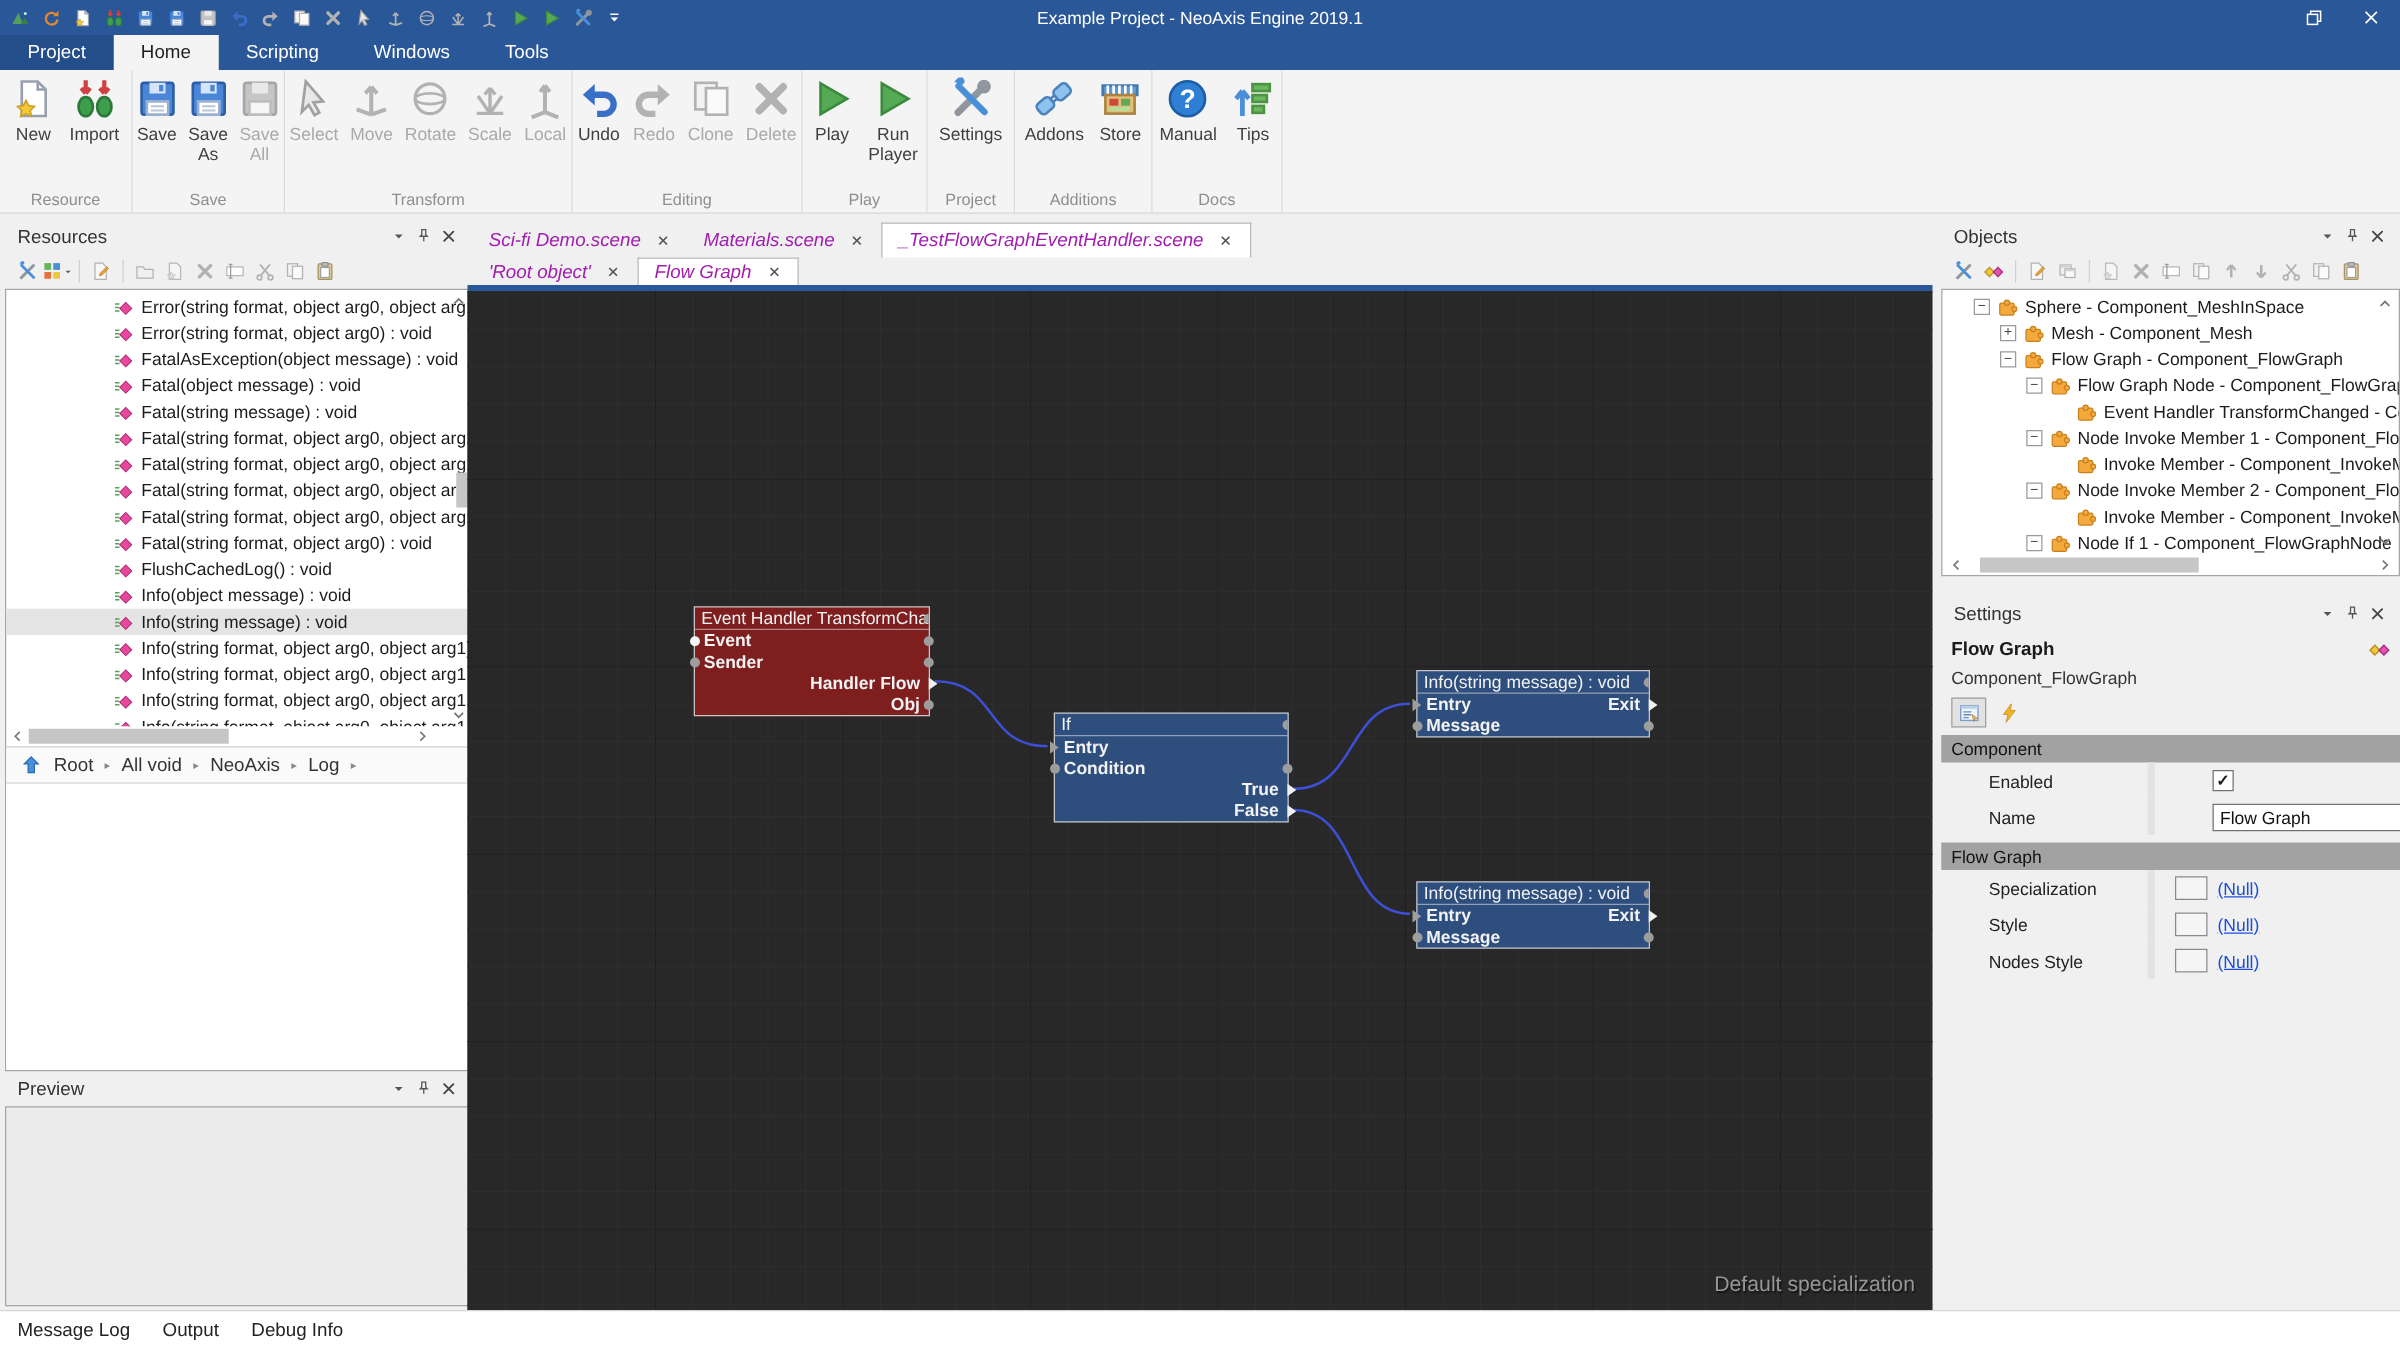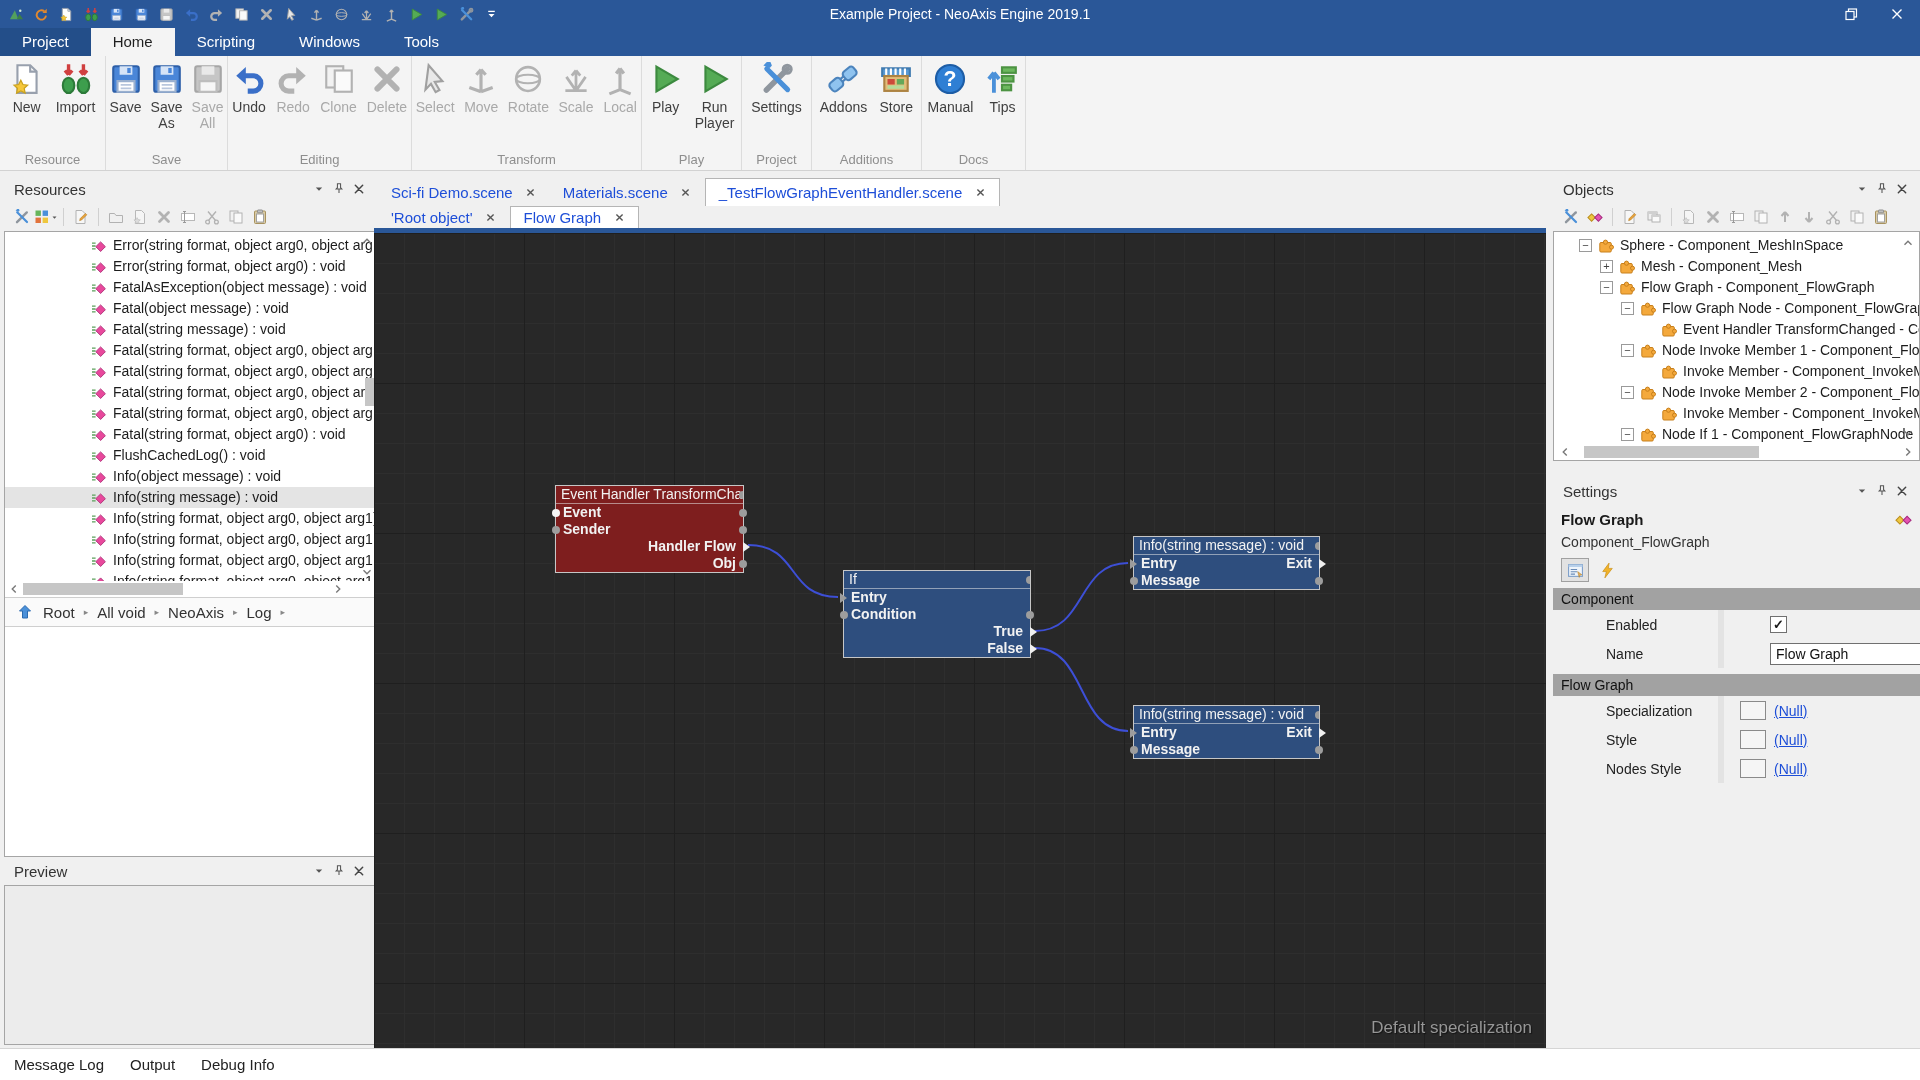--- a/index.html
+++ b/index.html
@@ -57,21 +57,21 @@
   #breadcrumb{height:30px;border-top:1px solid #cfcfcf;border-bottom:1px solid #cfcfcf;background:#fafafa;display:flex;align-items:center;padding-left:12px;font-size:15px;color:#333;}
   #breadcrumb .sep{font-size:9px;color:#888;margin:0 9px;}
   #breadcrumb .ico{width:16px;height:16px;margin-right:10px;}
   #res-desc{flex:1;background:#fff;}
   #preview-body{height:160px;background:#ececec;border:1px solid #a5a5a5;margin-bottom:3px;}
 
   
   #center{position:absolute;left:374px;right:374px;top:0;bottom:0;}
   #doctabs{position:absolute;left:0;top:7px;height:28px;display:flex;padding-left:4px;}
   #subtabs{position:absolute;left:0;top:35px;height:22px;display:flex;padding-left:4px;}
-  .dtab{display:flex;align-items:center;padding:0 13px;font-size:15px;color:#1d4ed8;white-space:nowrap;}
+  .dtab{display:flex;align-items:center;padding:0 13px;font-size:15px;color:#a21caf;white-space:nowrap;font-style:italic;}
   .dtab .close{margin-left:12px;width:12px;height:12px;}
   .dtab.active{background:#fff;border:1px solid #b5b5b5;border-bottom:none;}
   #bluestrip{position:absolute;left:0;right:0;top:57px;height:5px;background:#2a5798;}
   #canvas{position:absolute;left:0;right:0;top:62px;bottom:0;background-color:#282828;
     background-image:linear-gradient(to right,#1f1f1f 1px,transparent 1px),linear-gradient(to bottom,#1f1f1f 1px,transparent 1px),
       linear-gradient(to right,#2e2e2e 1px,transparent 1px),linear-gradient(to bottom,#2e2e2e 1px,transparent 1px);
     background-size:150px 150px,150px 150px,30px 30px,30px 30px;overflow:hidden;}
   #wires{position:absolute;left:0;top:0;width:100%;height:100%;}
   .fg-node{position:absolute;border:1px solid #c6c6c6;font-size:14px;color:#f2f2f2;}
   .fg-node.red{background:#7e1e1e;}
@@ -98,21 +98,21 @@
   #settings-content{padding:6px 8px 0 8px;flex:1;}
   #sel-name{font-size:15px;font-weight:bold;color:#1a1a1a;display:flex;align-items:center;}
   #sel-name .spacer{flex:1;}
   #sel-type{font-size:14px;color:#333;margin-top:6px;}
   #settings-toolbar{margin-top:8px;display:flex;gap:4px;}
   #settings-toolbar .tbtn{width:28px;height:24px;display:flex;align-items:center;justify-content:center;border:1px solid transparent;background:none;}
   #settings-toolbar .tbtn.selected{border:1px solid #a0a0a0;background:#e2e2e2;}
   .set-group{height:22px;background:#a2a2a2;color:#111;font-size:14px;line-height:22px;padding-left:8px;margin:6px -8px 0 -8px;}
   .set-row{position:relative;height:29px;display:flex;align-items:center;}
   .set-row::before{content:"";position:absolute;left:157px;top:0;bottom:0;width:6px;background:#e3e3e3;}
-  .set-lbl{position:absolute;left:45px;font-size:14px;color:#222;}
+  .set-lbl{position:absolute;left:30px;font-size:14px;color:#222;}
   .set-val{position:absolute;left:209px;display:flex;align-items:center;}
   .chk{width:17px;height:17px;border:1px solid #707070;background:#fff;color:#1a1a1a;font-size:13px;line-height:15px;text-align:center;font-weight:bold;}
   .txt-in{width:153px;height:22px;border:1px solid #707070;background:#fff;font-size:14px;padding:0 5px;color:#111;}
   .null-box{width:26px;height:19px;border:1px solid #8a8a8a;background:#f5f5f5;margin-left:-30px;}
   .null-lbl{font-size:14px;color:#1d4ed8;margin-left:8px;text-decoration:underline;}
 
   
   #bottombar{position:absolute;left:0;bottom:0;width:100%;height:32px;background:#fff;border-top:1px solid #d5d5d5;display:flex;align-items:center;padding-left:14px;gap:26px;}
   .btab{font-size:15px;color:#222;}
 </style>
@@ -394,20 +394,76 @@
               </svg>
             </span>
             <div class="rb-lbl">
               <div>Save</div>
               <div>All</div>
             </div>
           </button>
         </div>
         <div class="rb-glbl">Save</div>
       </div>
+      <div class="rb-group" style="width: 230px;">
+        <div class="rb-btns">
+          <button class="rb-btn disabled">
+            <span class="ico">
+              <svg width="34" height="34" viewBox="0 0 16 16">
+                <path d="M5 1.5l6.5 7.5-3.6.4 2.2 3.8-1.8 1-2.2-3.9L3.5 13z" fill="#e8e8e8" stroke="#a0a0a0"></path>
+              </svg>
+            </span>
+            <div class="rb-lbl">
+              <div>Select</div>
+            </div>
+          </button>
+          <button class="rb-btn disabled">
+            <span class="ico">
+              <svg width="34" height="34" viewBox="0 0 16 16">
+                <path d="M8 14V3.5M8 3.5L5.8 6M8 3.5L10.2 6M8 14l-5.5-2M8 14l5.5-2" stroke="#b2b2b2" stroke-width="1.5" fill="none"></path>
+              </svg>
+            </span>
+            <div class="rb-lbl">
+              <div>Move</div>
+            </div>
+          </button>
+          <button class="rb-btn disabled">
+            <span class="ico">
+              <svg width="34" height="34" viewBox="0 0 16 16">
+                <circle cx="8" cy="8" r="5.6" fill="none" stroke="#b2b2b2" stroke-width="1.2"></circle>
+                <ellipse cx="8" cy="8" rx="5.6" ry="2" fill="none" stroke="#b2b2b2" stroke-width="1"></ellipse>
+              </svg>
+            </span>
+            <div class="rb-lbl">
+              <div>Rotate</div>
+            </div>
+          </button>
+          <button class="rb-btn disabled">
+            <span class="ico">
+              <svg width="34" height="34" viewBox="0 0 16 16">
+                <path d="M8 13.5V4M8 4L6 6.4M8 4l2 2.4M3 13.5h10M8 13.5L3.5 7M8 13.5L12.5 7" stroke="#b2b2b2" stroke-width="1.3" fill="none"></path>
+              </svg>
+            </span>
+            <div class="rb-lbl">
+              <div>Scale</div>
+            </div>
+          </button>
+          <button class="rb-btn disabled">
+            <span class="ico">
+              <svg width="34" height="34" viewBox="0 0 16 16">
+                <path d="M8 13V3M8 13l-5 2M8 13l5 2M8 3L6.2 5.4M8 3l1.8 2.4" stroke="#b2b2b2" stroke-width="1.5" fill="none"></path>
+              </svg>
+            </span>
+            <div class="rb-lbl">
+              <div>Local</div>
+            </div>
+          </button>
+        </div>
+        <div class="rb-glbl">Transform</div>
+      </div>
       <div class="rb-group" style="width: 184px;">
         <div class="rb-btns">
           <button class="rb-btn">
             <span class="ico">
               <svg width="34" height="34" viewBox="0 0 16 16">
                 <path d="M5.2 6.5H10a3.6 3.6 0 0 1 0 7.2H7.4" fill="none" stroke="#3a6fc8" stroke-width="2.4"></path>
                 <path d="M6.5 2.4L2 6.5l4.5 4z" fill="#3a6fc8"></path>
               </svg>
             </span>
             <div class="rb-lbl">
@@ -441,76 +497,20 @@
               <svg width="34" height="34" viewBox="0 0 16 16">
                 <path d="M3.5 3.5l9 9M12.5 3.5l-9 9" stroke="#b2b2b2" stroke-width="2.8" stroke-linecap="round"></path>
               </svg>
             </span>
             <div class="rb-lbl">
               <div>Delete</div>
             </div>
           </button>
         </div>
         <div class="rb-glbl">Editing</div>
-      </div>
-      <div class="rb-group" style="width: 230px;">
-        <div class="rb-btns">
-          <button class="rb-btn disabled">
-            <span class="ico">
-              <svg width="34" height="34" viewBox="0 0 16 16">
-                <path d="M5 1.5l6.5 7.5-3.6.4 2.2 3.8-1.8 1-2.2-3.9L3.5 13z" fill="#e8e8e8" stroke="#a0a0a0"></path>
-              </svg>
-            </span>
-            <div class="rb-lbl">
-              <div>Select</div>
-            </div>
-          </button>
-          <button class="rb-btn disabled">
-            <span class="ico">
-              <svg width="34" height="34" viewBox="0 0 16 16">
-                <path d="M8 14V3.5M8 3.5L5.8 6M8 3.5L10.2 6M8 14l-5.5-2M8 14l5.5-2" stroke="#b2b2b2" stroke-width="1.5" fill="none"></path>
-              </svg>
-            </span>
-            <div class="rb-lbl">
-              <div>Move</div>
-            </div>
-          </button>
-          <button class="rb-btn disabled">
-            <span class="ico">
-              <svg width="34" height="34" viewBox="0 0 16 16">
-                <circle cx="8" cy="8" r="5.6" fill="none" stroke="#b2b2b2" stroke-width="1.2"></circle>
-                <ellipse cx="8" cy="8" rx="5.6" ry="2" fill="none" stroke="#b2b2b2" stroke-width="1"></ellipse>
-              </svg>
-            </span>
-            <div class="rb-lbl">
-              <div>Rotate</div>
-            </div>
-          </button>
-          <button class="rb-btn disabled">
-            <span class="ico">
-              <svg width="34" height="34" viewBox="0 0 16 16">
-                <path d="M8 13.5V4M8 4L6 6.4M8 4l2 2.4M3 13.5h10M8 13.5L3.5 7M8 13.5L12.5 7" stroke="#b2b2b2" stroke-width="1.3" fill="none"></path>
-              </svg>
-            </span>
-            <div class="rb-lbl">
-              <div>Scale</div>
-            </div>
-          </button>
-          <button class="rb-btn disabled">
-            <span class="ico">
-              <svg width="34" height="34" viewBox="0 0 16 16">
-                <path d="M8 13V3M8 13l-5 2M8 13l5 2M8 3L6.2 5.4M8 3l1.8 2.4" stroke="#b2b2b2" stroke-width="1.5" fill="none"></path>
-              </svg>
-            </span>
-            <div class="rb-lbl">
-              <div>Local</div>
-            </div>
-          </button>
-        </div>
-        <div class="rb-glbl">Transform</div>
       </div>
       <div class="rb-group" style="width: 100px;">
         <div class="rb-btns">
           <button class="rb-btn">
             <span class="ico">
               <svg width="34" height="34" viewBox="0 0 16 16">
                 <path d="M3.5 2.2L13.5 8 3.5 13.8z" fill="#55ab55" stroke="#3c8a3f"></path>
               </svg>
             </span>
             <div class="rb-lbl">

